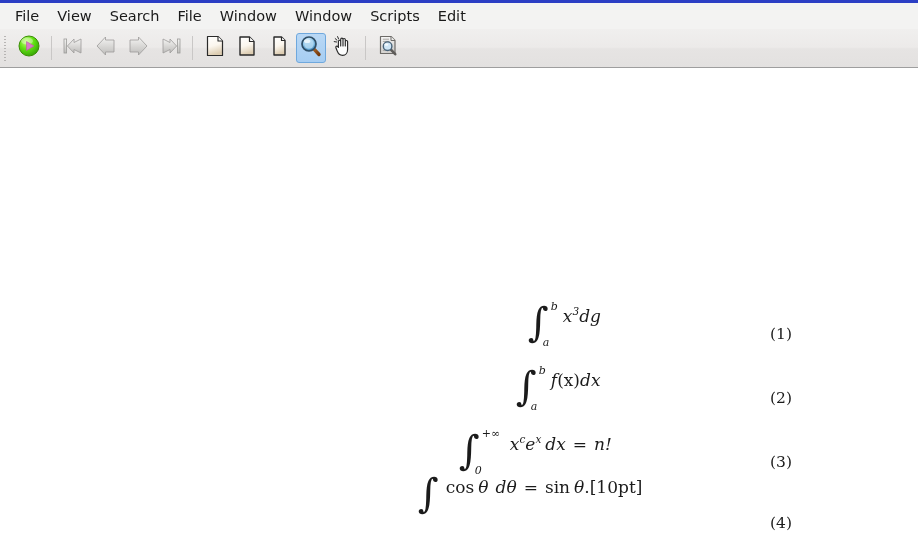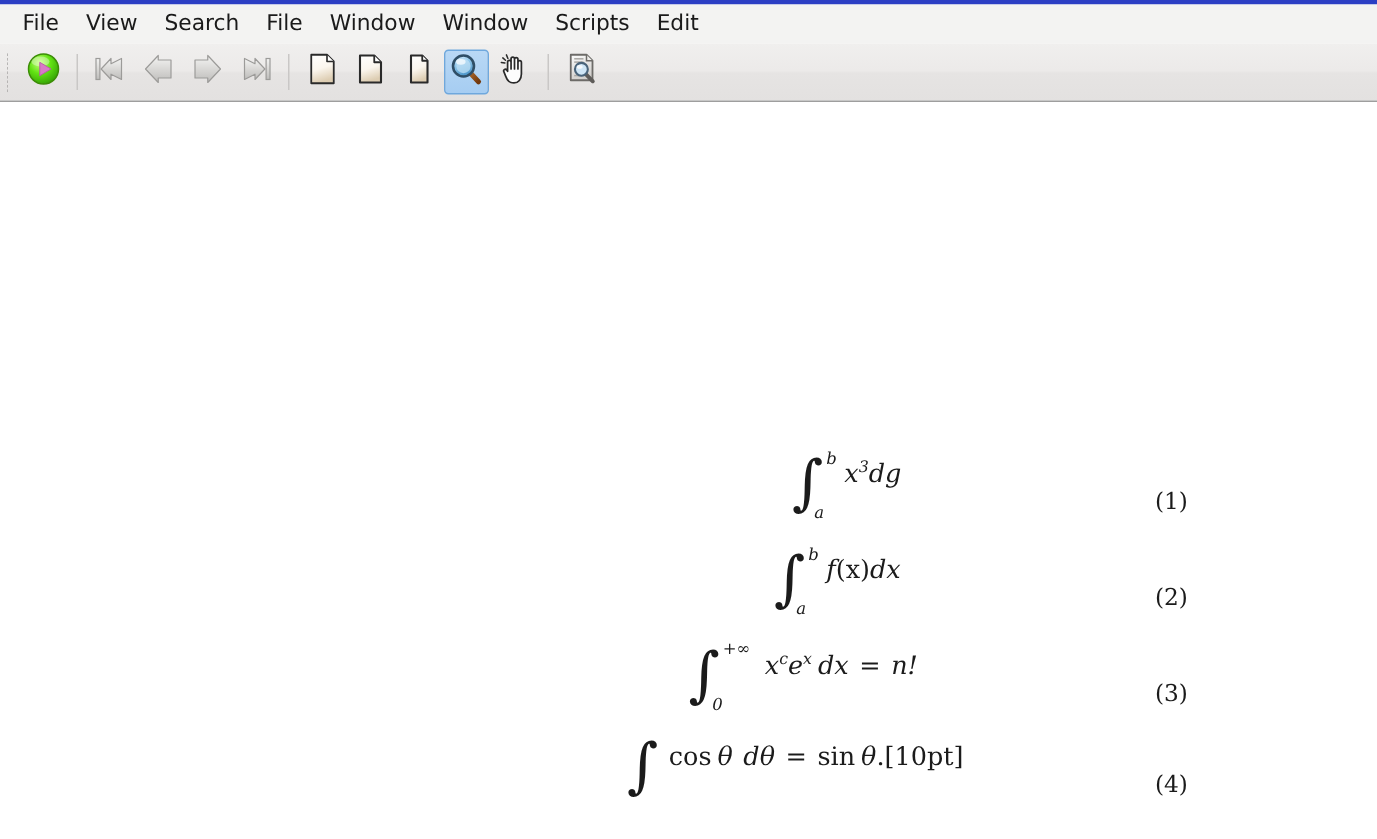--- a/index.html
+++ b/index.html
@@ -379,21 +379,21 @@
         <div class="eq-body" style="left:459px; top:364px; font-size:17px;">
           <span class="intg" style="font-size:40px; line-height:0.9; vertical-align:-14px;">∫</span><span class="lim-stack">
             <span class="lim-lo" style="left:-5px; top:18px;">0</span>
             <span class="lim-up" style="left:2px; top:-19px; font-style:normal;">+∞</span>
           </span><span style="display:inline-block;width:30px;"></span><span class="mi">x</span><sup class="mexp">c</sup><span class="mi">e</span><sup class="mexp">x</sup><span class="thin"></span><span class="mi">dx</span><span class="med"></span><span class="mr">=</span><span class="med"></span><span class="mi">n!</span>
         </div>
         <div class="eq-num" style="top:385px;">(3)</div>
       </div>
 
       <div class="eq-block" style="top:0;">
-        <div class="eq-body" style="left:418px; top:425px; font-size:17px;">
+        <div class="eq-body" style="left:418px; top:407px; font-size:17px;">
           <span class="intg" style="font-size:40px; line-height:0.9; vertical-align:-14px;">∫</span><span class="med"></span><span class="mr">cos</span><span class="thin"></span><span class="mi">θ</span><span class="med"></span><span class="mi">dθ</span><span class="med"></span><span class="mr">=</span><span class="med"></span><span class="mr">sin</span><span class="thin"></span><span class="mi">θ</span><span class="mr">.[10pt]</span>
         </div>
         <div class="eq-num" style="top:446px;">(4)</div>
       </div>
 
     </div>
   </div>
 
 </div>
 

